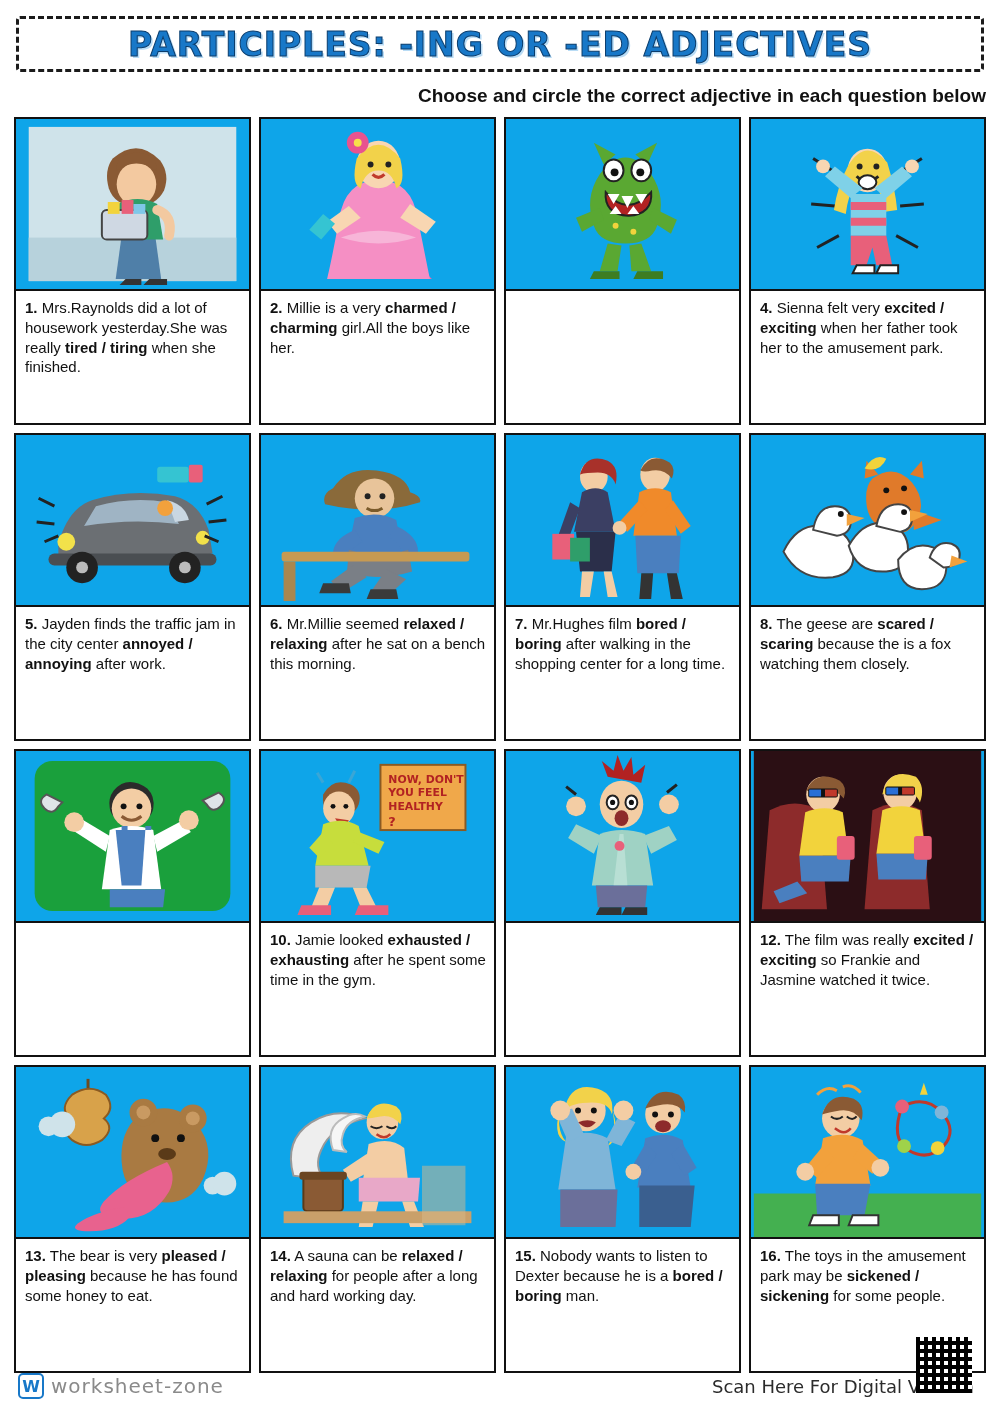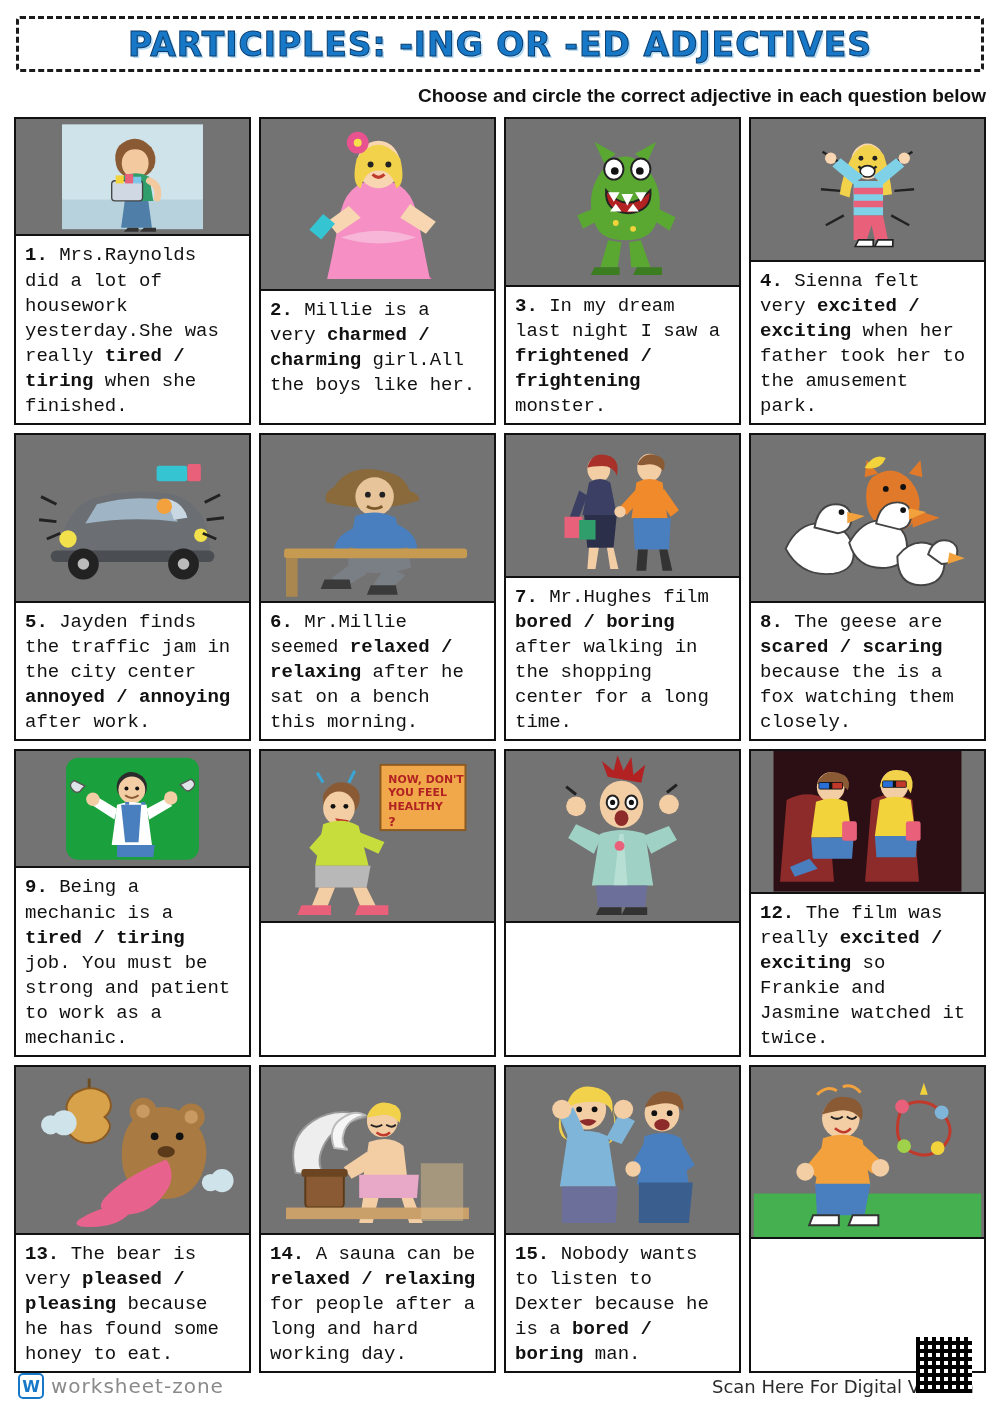--- a/index.html
+++ b/index.html
@@ -58,27 +58,27 @@
     display: flex;
     flex-direction: column;
     height: 308px;
     overflow: hidden;
   }
   .pic {
     height: 172px;
     border-bottom: 2px solid #111;
     position: relative;
     overflow: hidden;
-    background: #737373;
+    background: #0ea5e9;
   }
   .q {
     flex: 1;
     padding: 7px 8px 4px 9px;
-    font-family: Liberation Mono, monospace;
-    font-size: 19px;
+    font-family: Liberation Sans, sans-serif;
+    font-size: 15px;
     line-height: 1.32;
     color: #111;
   }
   .q b { font-weight: bold; }
   .num { font-weight: bold; }
 
   
   .footer {
     position: absolute;
     left: 0; right: 0; bottom: 0;
@@ -191,21 +191,20 @@
           <path d="M100 76 l6 10 l6 -10z M114 78 l6 12 l6 -12z M128 76 l6 10 l6 -10z" fill="#fff"></path>
           <path d="M102 96 l6 -8 l6 8z M120 96 l6 -8 l6 8z" fill="#fff"></path>
           <path d="M92 90 l-24 10 l6 14 l22 -12z" fill="#5aa832"></path>
           <path d="M146 90 l24 12 l-6 14 l-22 -14z" fill="#5aa832"></path>
           <path d="M100 126 l-8 28 h18 l4 -26z M134 126 l10 28 h-20 l-2 -26z" fill="#5aa832"></path>
           <path d="M86 154 h26 v8 h-30z M130 154 h26 v8 h-30z" fill="#3d7d22"></path>
           <circle cx="108" cy="108" r="3" fill="#f2d33c"></circle>
             <circle cx="126" cy="114" r="3" fill="#f2d33c"></circle>
         </svg>
       </div>
-      <div class="q"><span class="num">3.</span> <span><span>In my dream last night I saw a </span><b>frightened / frightening</b><span> monster.</span></span></div>
     </div>
 
     <div class="cell">
       <div class="pic">
         <svg viewBox="0 0 230 172">
           <path d="M60 40 l22 14 M58 86 l24 2 M64 130 l22 -12 M170 40 l-22 14 M172 86 l-24 2 M166 130 l-22 -12" stroke="#222" stroke-width="3"></path>
           <ellipse cx="115" cy="52" rx="20" ry="22" fill="#f8d6b2"></ellipse>
           <path d="M95 48 q18 -30 40 -4 q8 26 10 48 l-14 2 q-4 -28 -10 -34 q-8 10 -18 6 q-8 12 -10 30 l-12 -4 q4 -26 14 -44z" fill="#f2d24a"></path>
           <path d="M104 58 q10 10 22 0" stroke="#222" stroke-width="3" fill="none"></path>
           <ellipse cx="115" cy="64" rx="9" ry="7" fill="#fff" stroke="#222" stroke-width="2"></ellipse>
@@ -332,21 +331,20 @@
           <path d="M104 80 v-4 h6 v4z M128 80 v-4 h6 v4z" fill="#4a7fbf"></path>
           <path d="M92 86 l-30 -18 l-8 12 l34 22z" fill="#fff"></path>
           <path d="M136 86 l30 -16 l8 12 l-34 20z" fill="#fff"></path>
           <circle cx="56" cy="72" r="10" fill="#f3cda4"></circle>
             <circle cx="172" cy="70" r="10" fill="#f3cda4"></circle>
           <path d="M44 52 l-16 -8 q-10 6 -2 14 q8 8 14 -2z" fill="#dfe4e8" stroke="#555" stroke-width="2"></path>
           <path d="M186 50 l16 -8 q10 6 2 14 q-8 8 -14 -2z" fill="#dfe4e8" stroke="#555" stroke-width="2"></path>
           <path d="M92 140 h56 l-2 18 h-54z" fill="#4a7fbf"></path>
         </svg>
       </div>
-      <div class="q"><span class="num">9.</span> <span><span>Being a mechanic is a </span><b>tired / tiring</b><span> job. You must be strong and patient to work as a mechanic.</span></span></div>
     </div>
 
     <div class="cell">
       <div class="pic">
         <svg viewBox="0 0 230 172">
           <rect x="118" y="14" width="86" height="66" fill="#f0a84a" stroke="#8a5a22" stroke-width="2"></rect>
           <text x="126" y="32" font-family="DejaVu Sans" font-size="11" font-weight="bold" fill="#b22222">NOW, DON'T</text>
           <text x="126" y="46" font-family="DejaVu Sans" font-size="11" font-weight="bold" fill="#b22222">YOU FEEL</text>
           <text x="126" y="60" font-family="DejaVu Sans" font-size="11" font-weight="bold" fill="#b22222">HEALTHY</text>
           <text x="126" y="76" font-family="DejaVu Sans" font-size="13" font-weight="bold" fill="#b22222">?</text>
@@ -358,20 +356,21 @@
           <path d="M60 74 q20 -8 36 2 l10 40 h-54z" fill="#c7dd3c"></path>
           <path d="M96 82 l26 10 l-6 12 l-26 -12z" fill="#c7dd3c"></path>
           <path d="M60 82 l-14 16 l10 10 l14 -14z" fill="#c7dd3c"></path>
           <path d="M52 116 h56 l-4 22 h-52z" fill="#b8b8b8"></path>
           <path d="M56 138 l-8 20 h16 l8 -20z M90 138 l8 20 h16 l-10 -20z" fill="#f3cda4"></path>
           <path d="M38 156 h30 v10 h-34z" fill="#e8607a"></path>
           <path d="M96 156 h30 v10 h-34z" fill="#e8607a"></path>
           <path d="M54 22 l6 10 M92 20 l-6 12" stroke="#3aa6d6" stroke-width="3"></path>
         </svg>
       </div>
+      <div class="q"><span class="num">10.</span> <span><span>Jamie looked </span><b>exhausted / exhausting</b><span> after he spent some time in the gym.</span></span></div>
     </div>
 
     <div class="cell">
       <div class="pic">
         <svg viewBox="0 0 230 172">
           <path d="M100 26 l-6 -16 l12 10 l4 -16 l6 16 l8 -14 l2 18 l12 -10 l-4 18z" fill="#b22222"></path>
           <ellipse cx="114" cy="54" rx="22" ry="24" fill="#f3cda4"></ellipse>
           <ellipse cx="105" cy="52" rx="6" ry="7" fill="#fff" stroke="#222" stroke-width="2"></ellipse>
           <ellipse cx="124" cy="52" rx="6" ry="7" fill="#fff" stroke="#222" stroke-width="2"></ellipse>
           <circle cx="105" cy="52" r="2.6" fill="#111"></circle>
@@ -513,20 +512,21 @@
           <path d="M64 28 q10 -10 20 -4 M108 26 q-8 -10 -18 -6" stroke="#f2a13c" stroke-width="3" fill="none"></path>
           <path d="M70 72 q22 -8 40 2 l8 46 h-56z" fill="#f2a13c"></path>
           <path d="M70 80 l-18 22 l12 10 l18 -20z" fill="#f2a13c"></path>
           <path d="M110 78 l20 18 l-10 12 l-20 -16z" fill="#f2a13c"></path>
           <circle cx="52" cy="106" r="9" fill="#f3cda4"></circle>
             <circle cx="128" cy="102" r="9" fill="#f3cda4"></circle>
           <path d="M62 118 h56 l-6 32 h-48z" fill="#4a7fbf"></path>
           <path d="M60 150 h26 v10 h-30z M100 150 h26 v10 h-30z" fill="#fff" stroke="#333" stroke-width="2"></path>
         </svg>
       </div>
+      <div class="q"><span class="num">16.</span> <span><span>The toys in the amusement park may be </span><b>sickened / sickening</b><span> for some people.</span></span></div>
     </div>
 
   </div>
 
   <div class="footer">
     <div class="brand">
       <div class="brand-mark">W</div>
       <div class="brand-text">worksheet-zone</div>
     </div>
     <div class="right-foot">

